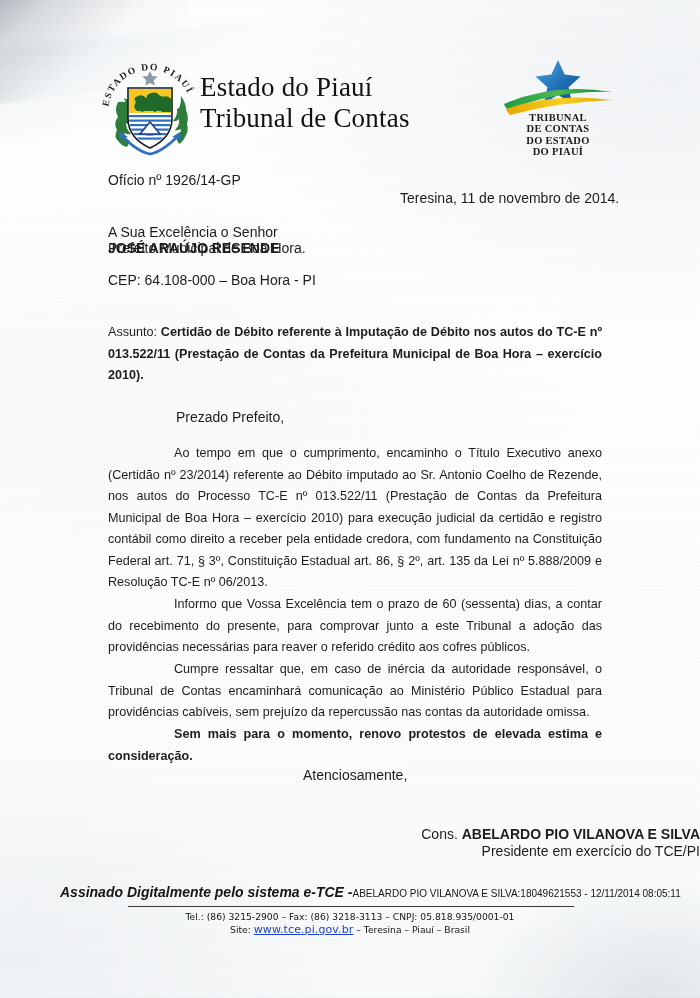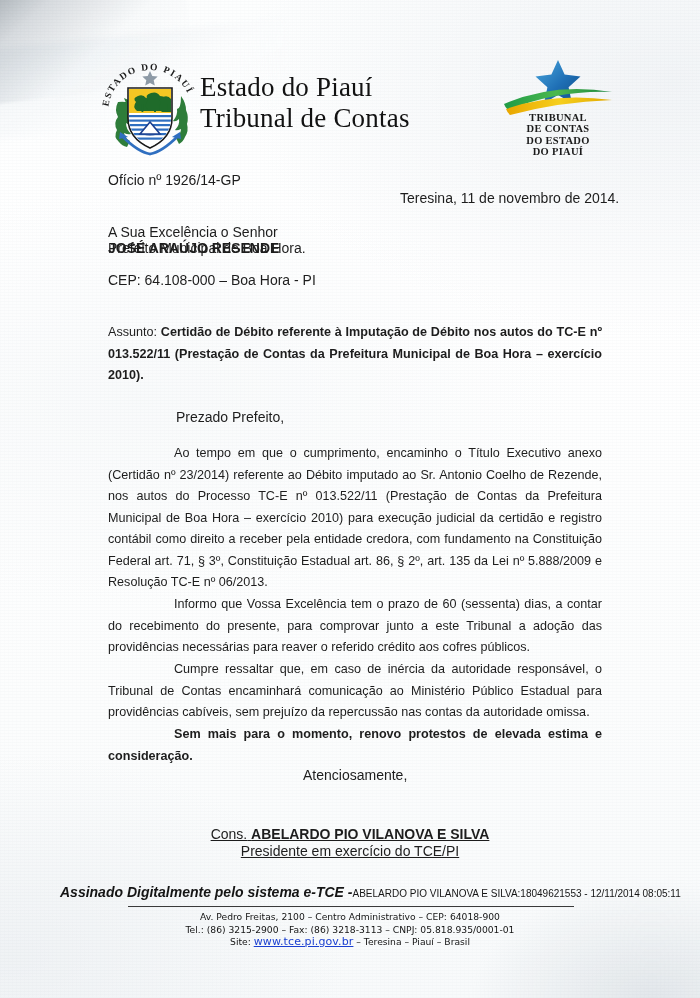--- a/index.html
+++ b/index.html
@@ -65,21 +65,21 @@
     font-size:14px;line-height:16px;color:#1d1d1d;
     white-space:nowrap;
   }
   .blk{
     position:absolute;
     font-size:12.6px;line-height:21.5px;color:#1d1d1d;
     text-align:justify;text-justify:inter-word;
   }
   .blk p{margin:0;}
   .b{font-weight:bold;}
-  .ctr{text-align:center;text-decoration:underline;}
+  .ctr{text-align:right;}
 
   .sig-line{
     position:absolute;left:60px;top:884px;width:580px;
     font-size:9.4px;color:#151515;white-space:nowrap;
   }
   .sig-line .ital{font-style:italic;font-weight:bold;font-size:14px;}
   .sig-line .bold{font-weight:normal;font-size:10px;}
 
   .rule{
     position:absolute;left:128px;top:906px;width:446px;height:0;
@@ -242,19 +242,18 @@
     </div>
     <div class="line ctr" style="left:0;top:843px;width:700px;">Presidente em exercício do TCE/PI</div>
 
     <div class="sig-line">
       <span class="ital">Assinado Digitalmente pelo sistema e-TCE -</span><span class="bold">ABELARDO PIO VILANOVA E SILVA:18049621553 - 12/11/2014 08:05:11</span>
     </div>
 
     <div class="rule"></div>
 
     <div class="footer">
-      <div>Av. Pedro Freitas, 2100 – Centro Administrativo – CEP: 64018-900</div>
       <div>Tel.: (86) 3215-2900 – Fax: (86) 3218-3113 – CNPJ: 05.818.935/0001-01</div>
       <div class="site"><span>Site: </span><span class="url">www.tce.pi.gov.br</span><span> – Teresina – Piauí – Brasil</span></div>
     </div>
 
   </div>
 </div>
 
 </body></html>

